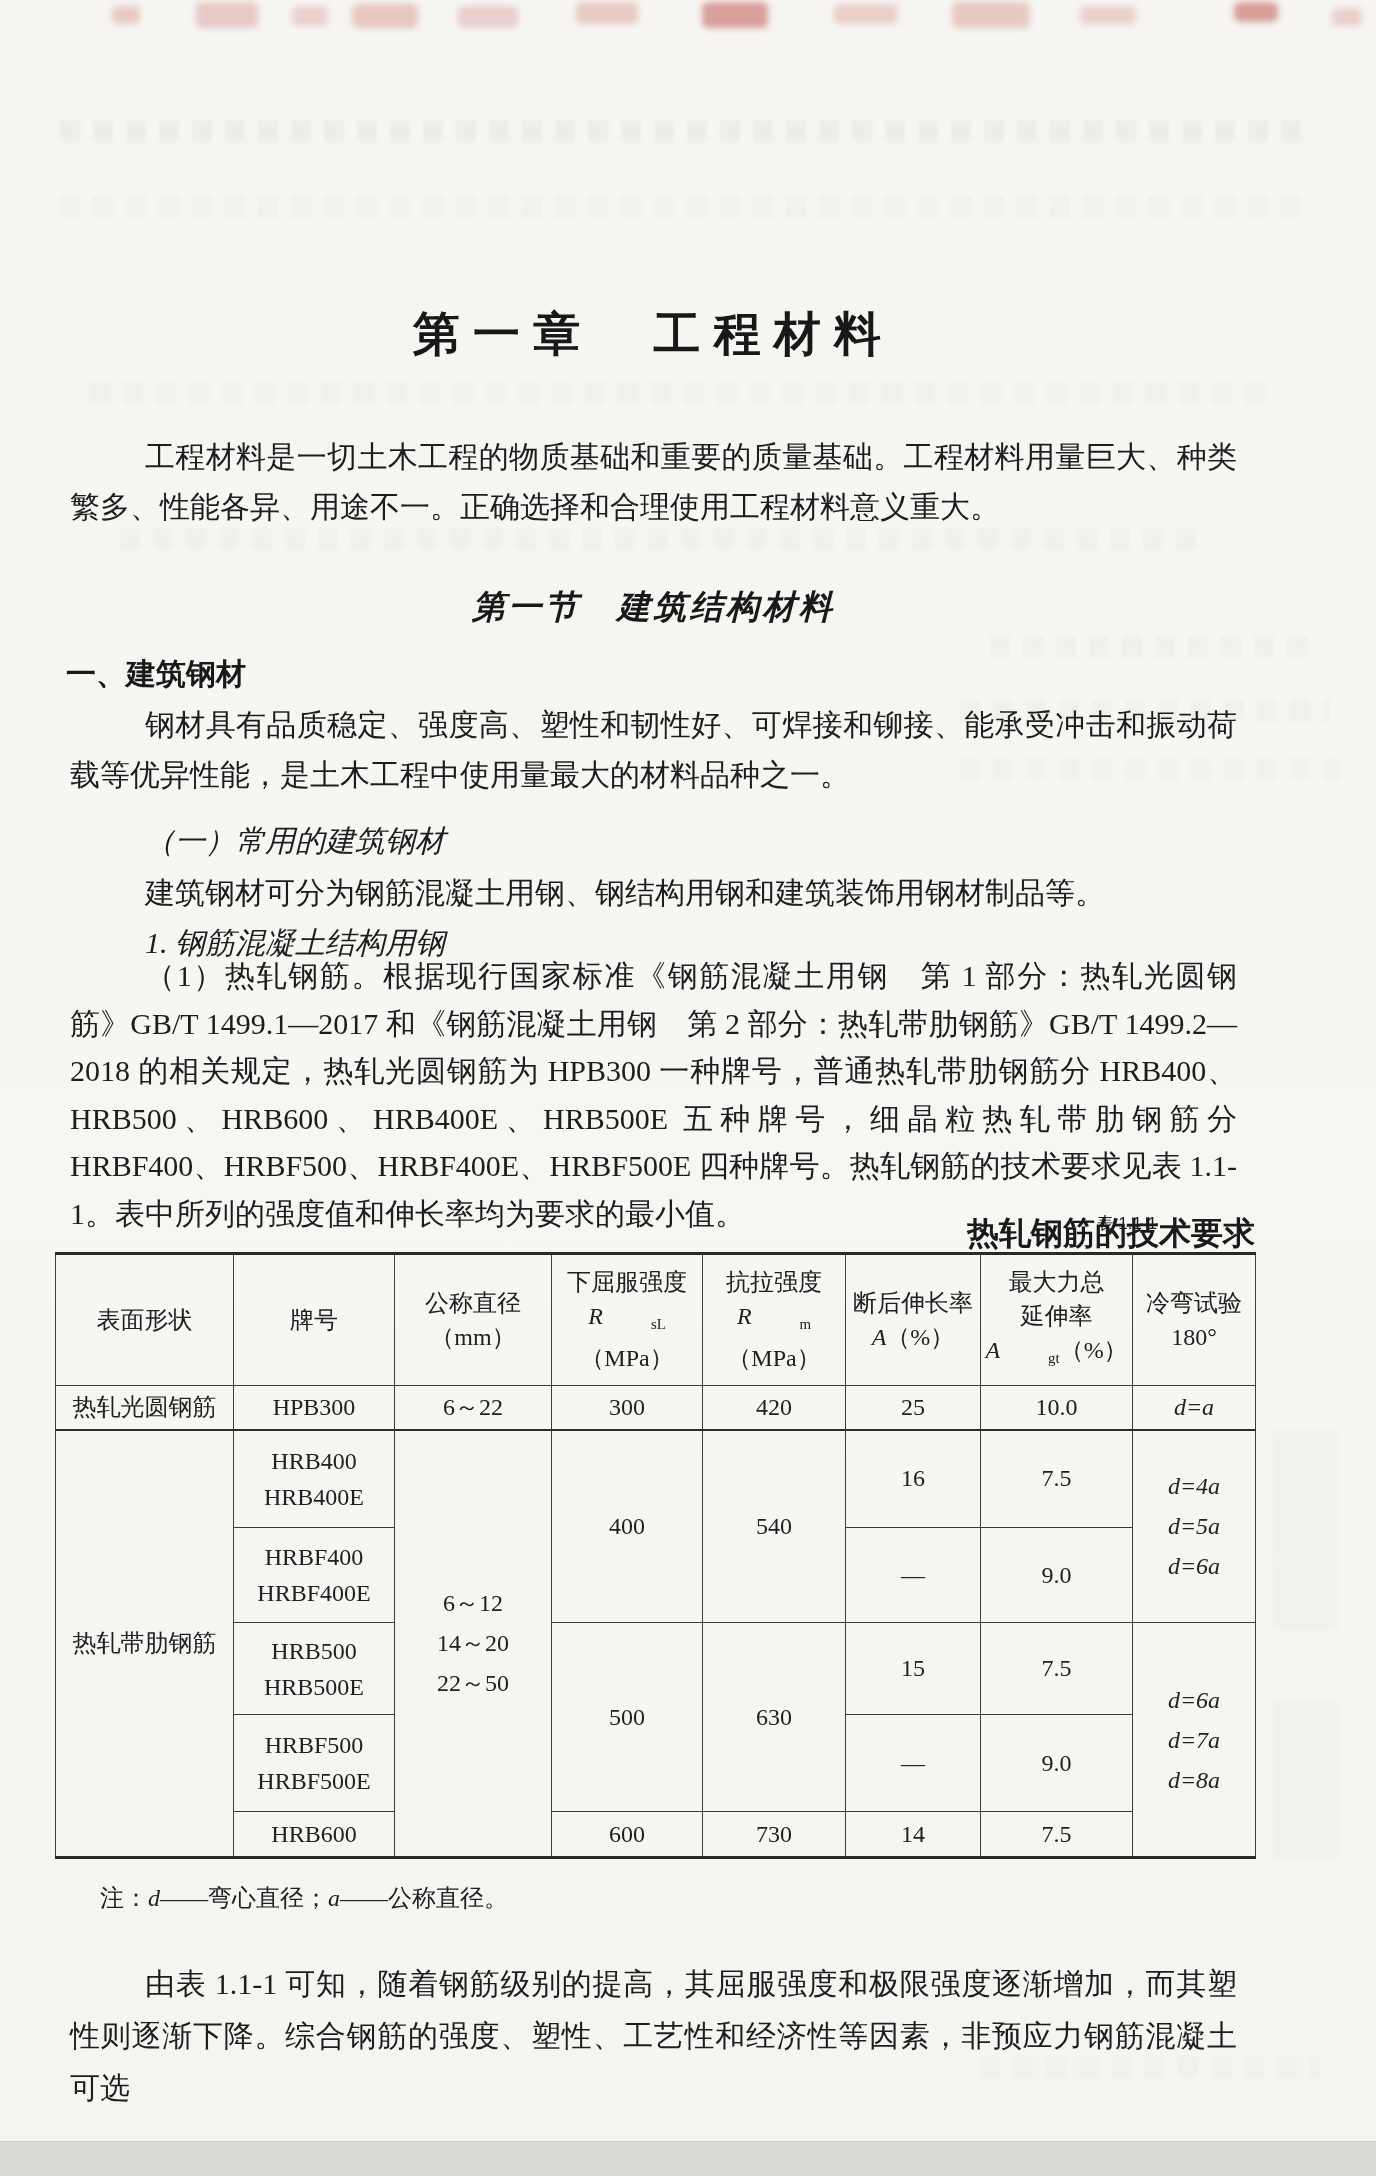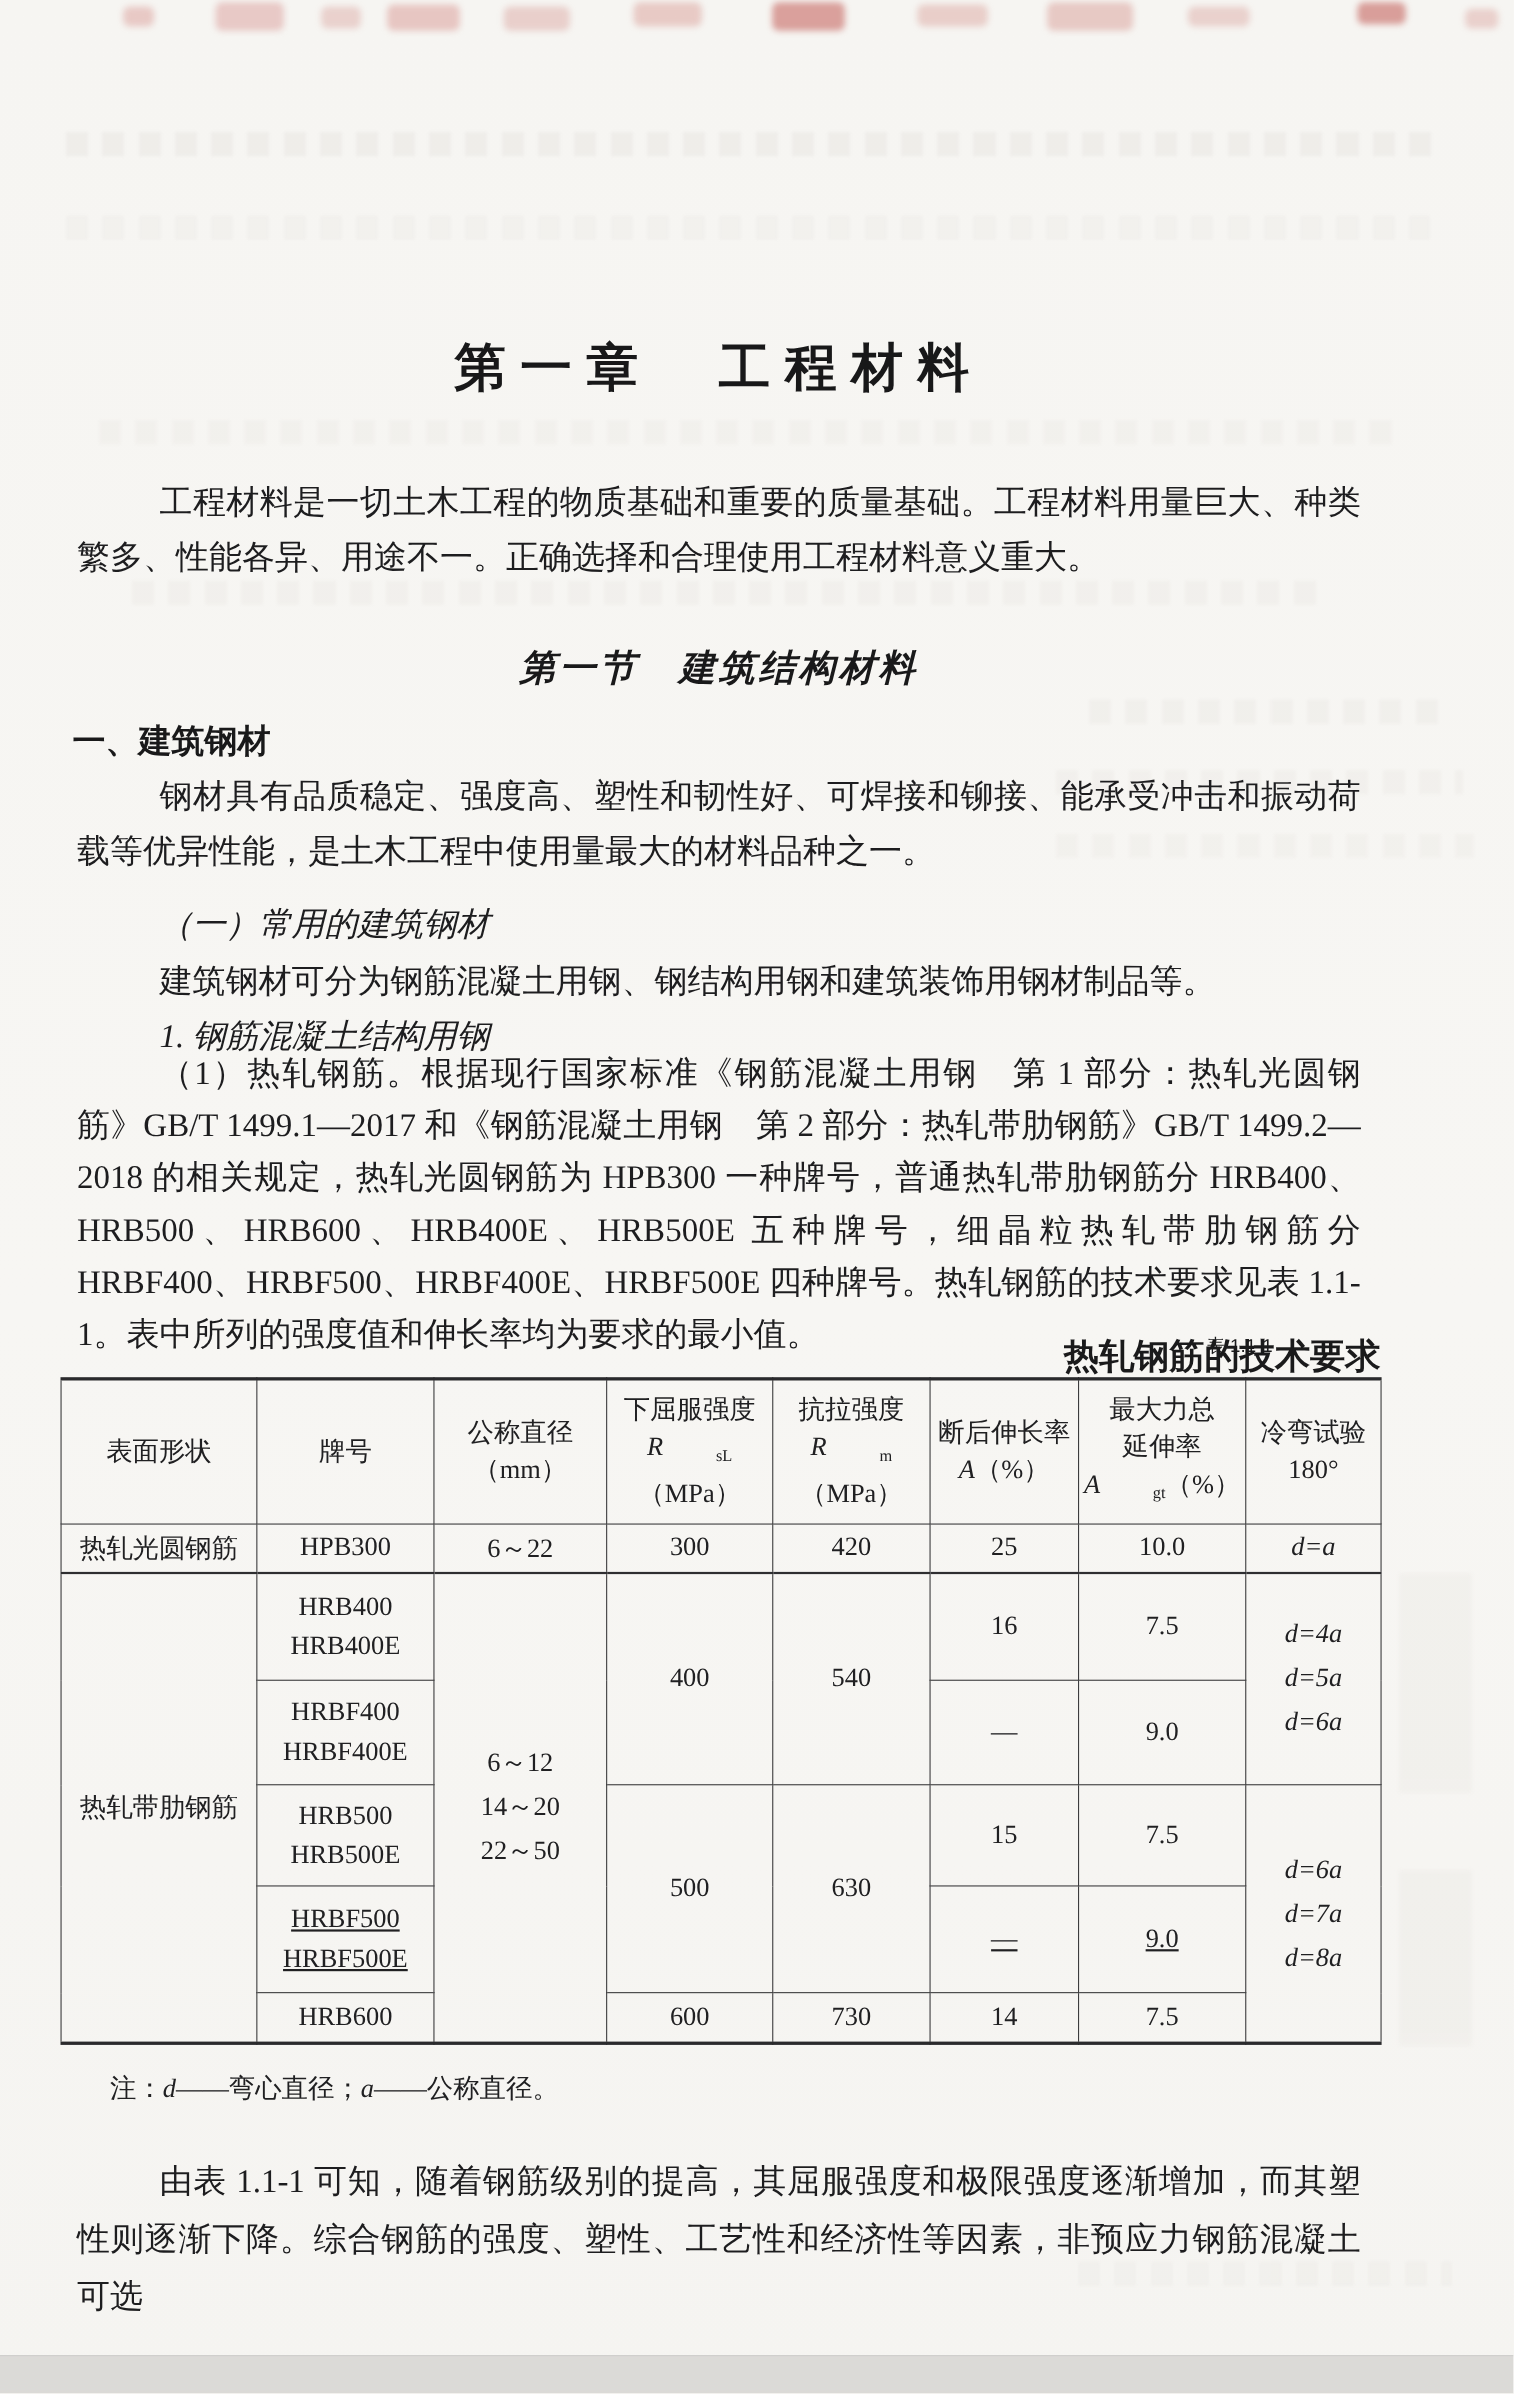--- a/index.html
+++ b/index.html
@@ -31,21 +31,21 @@
 
   table.spec{position:absolute;left:55px;top:1252px;width:1200px;border-collapse:collapse;table-layout:fixed;
     border-top:3px solid #2a2a2c;border-bottom:3px solid #2a2a2c;font-size:24px;color:#202022;}
   table.spec th,table.spec td{border:1.5px solid #3c3c3e;text-align:center;vertical-align:middle;padding:0 4px;}
   table.spec th{font-weight:normal;line-height:34px;}
   tr.hdr{height:132px;}
   tr.r-hpb{height:44px;}
   tr.r-400{height:98px;}
   tr.r-f400{height:95px;}
   tr.r-500{height:92px;}
-  tr.r-f500{height:97px;text-decoration:underline;}
+  tr.r-f500{height:97px;}
   tr.r-600{height:46px;}
   tr.r-hpb td{border-bottom:2.5px solid #2e2e30;}
   .two-line span{display:block;line-height:36px;}
   .stack span{display:block;line-height:40px;}
   .sym{font-style:italic;}
   table.spec sub{font-size:.62em;margin-left:48px;}
   .bend{font-style:italic;}
 
   .table-note{position:absolute;left:100px;top:1882px;font-size:24px;color:#202022;}
   .closing{top:1928px;line-height:52px;}

